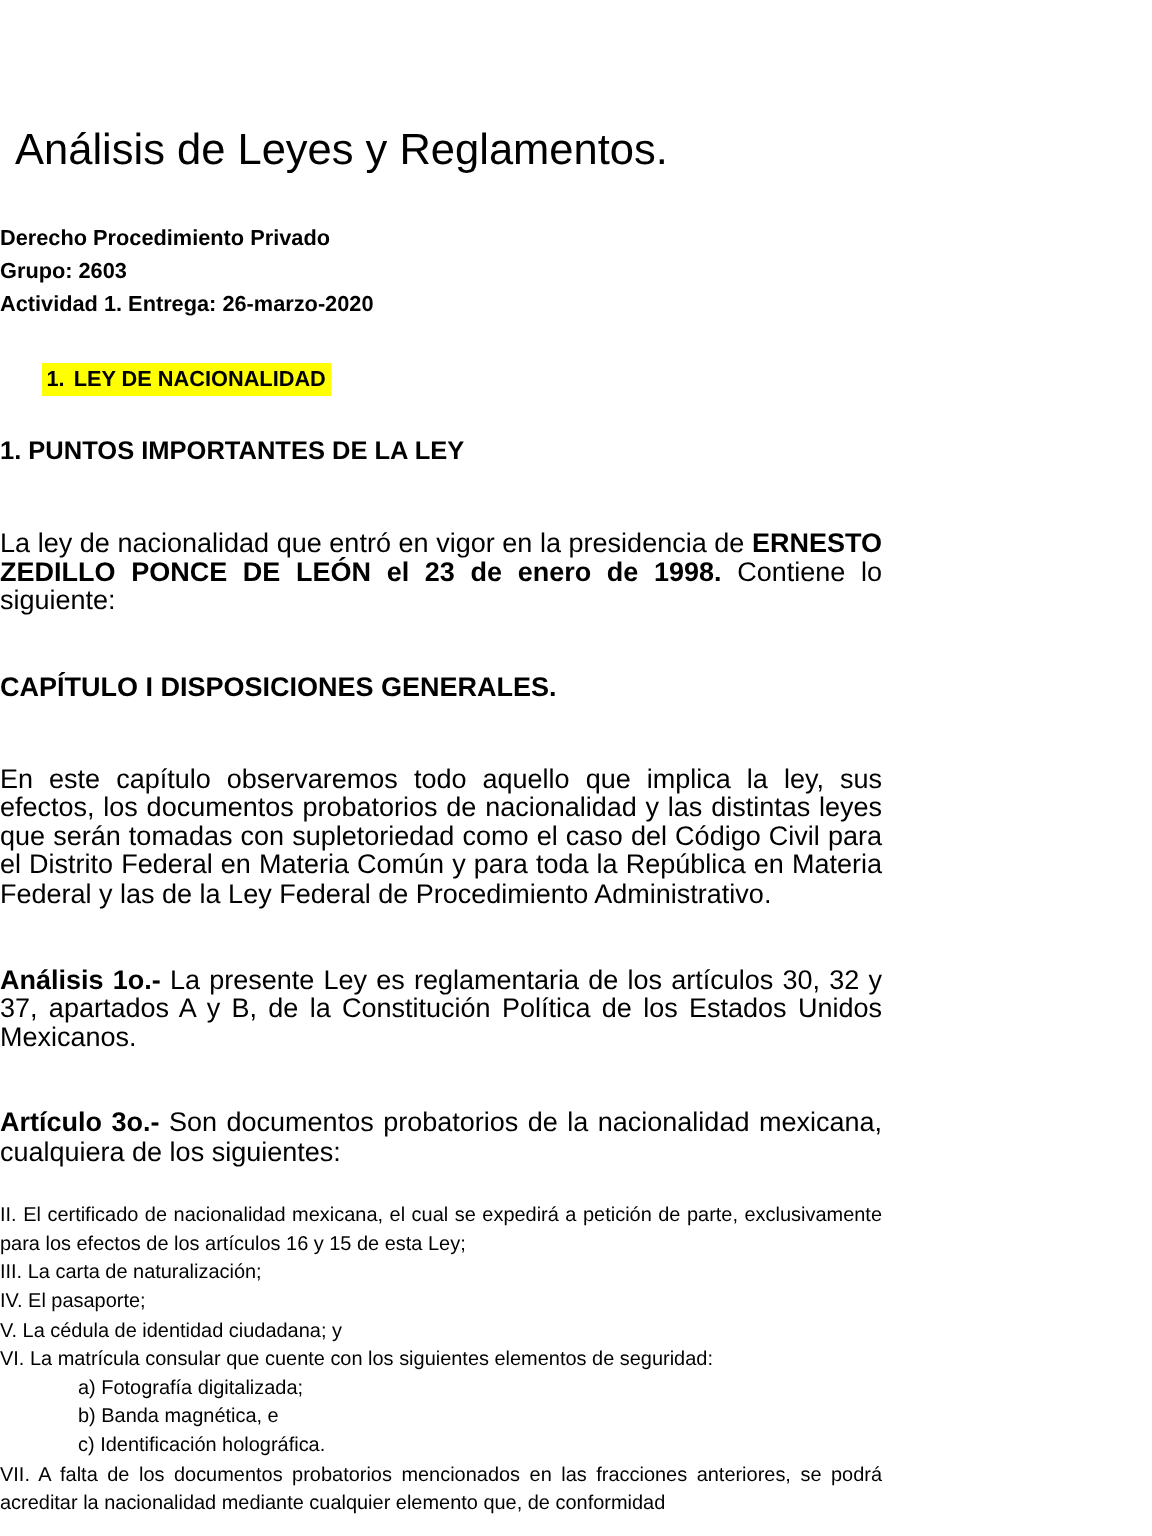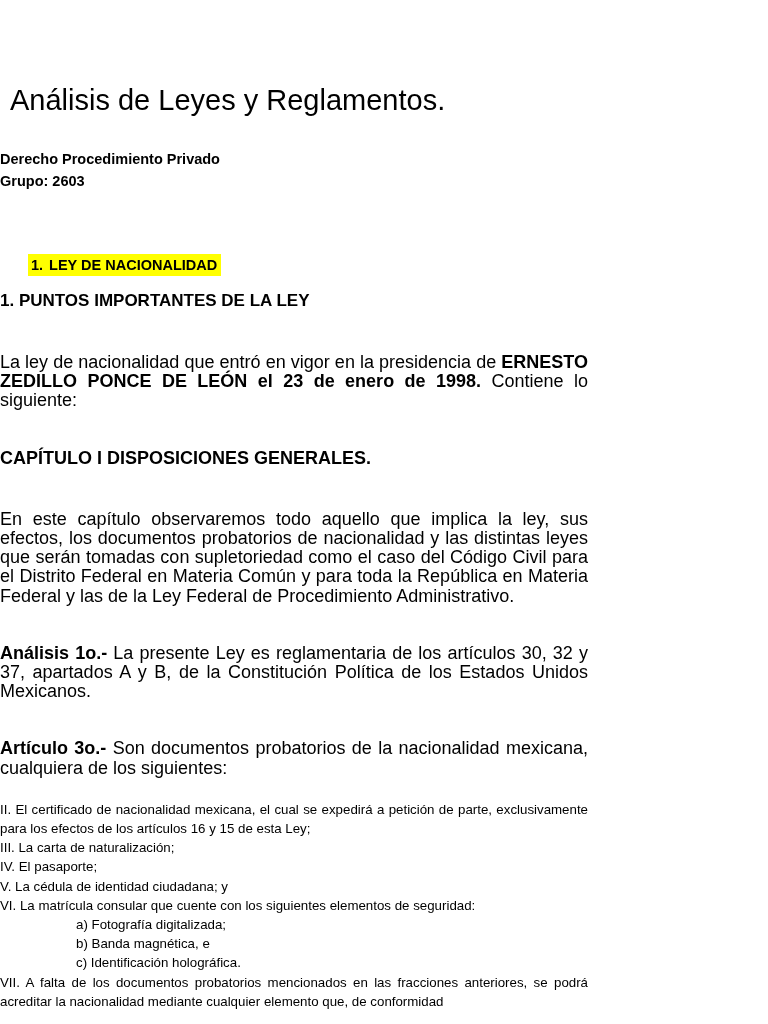--- a/index.html
+++ b/index.html
@@ -48,21 +48,21 @@
     line-height: 22px;
   }
   .meta-line {
     white-space: nowrap;
   }
 
   
   .law-heading-wrap {
     position: absolute;
     left: 0px;
-    top: 254px;
+    top: 242px;
     text-align: right;
   }
   .law-heading {
     display: inline-block;
     background: #ffff00;
     font-size: 14.5px;
     font-weight: bold;
     line-height: 20px;
     padding: 1px 4px 1px 0px;
     margin-left: 28px;
@@ -113,33 +113,34 @@
     font-size: 13.3px;
     line-height: 19.2px;
   }
   .law-item {
     text-align: justify;
     margin: 0;
   }
   .sub-item {
     text-align: left;
     margin: 0;
-    padding-left: 76px;
+    padding-left: 52px;
   }
 </style>
 </head>
 <body>
 
 <div class="page">
 
   <h1 class="doc-title">Análisis de Leyes y Reglamentos.</h1>
 
   <div class="meta-block">
     <div class="meta-line">Derecho Procedimiento Privado</div>
     <div class="meta-line">Grupo: 2603</div>
+    <div class="meta-line">Actividad 1. Entrega: 26-marzo-2020</div>
   </div>
 
   <div class="law-heading-wrap">
     <span class="law-heading"><span class="num">1.</span><span>LEY DE NACIONALIDAD</span></span>
   </div>
 
   <div class="section-heading">1. PUNTOS IMPORTANTES DE LA LEY</div>
 
   <div class="body-flow">
 

